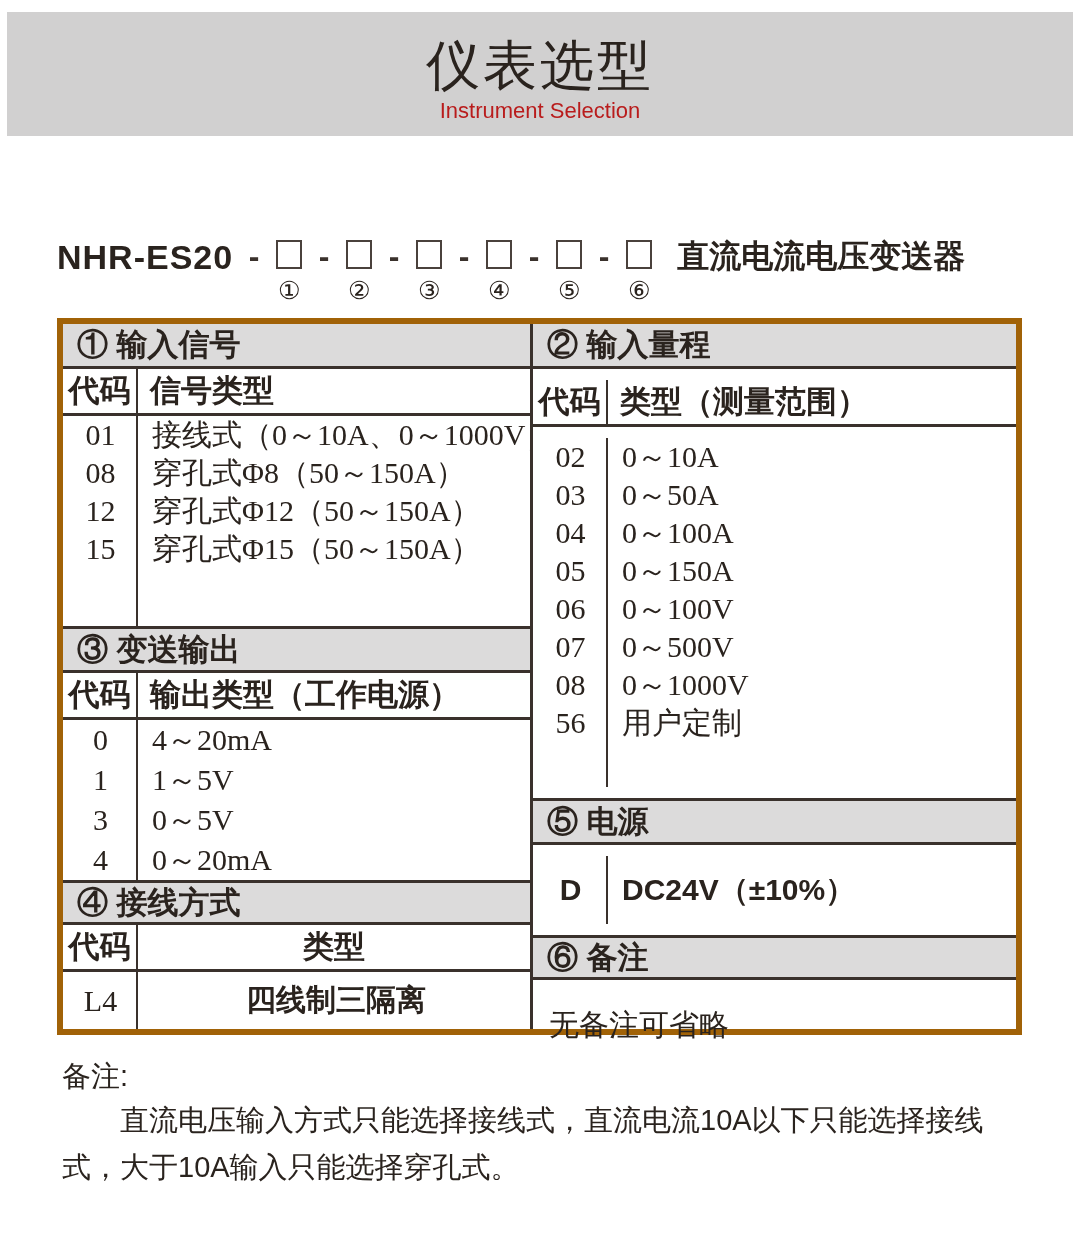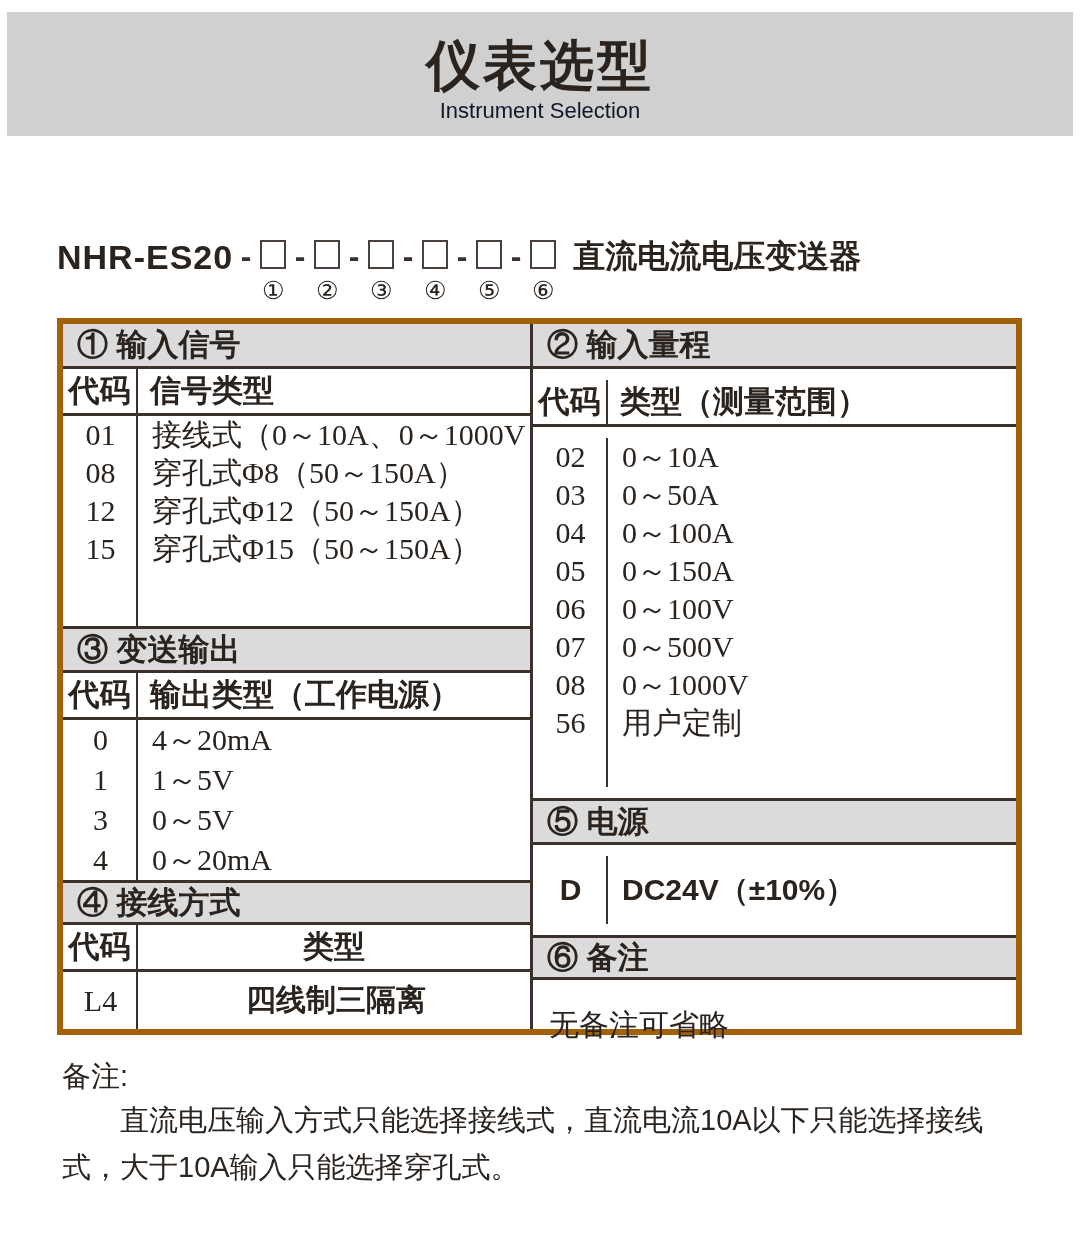--- a/index.html
+++ b/index.html
@@ -10,27 +10,27 @@
     color:#2a231e;
     overflow:hidden;
   }
 
   
   .banner {
     position:absolute; left:7px; top:12px; width:1066px; height:124px;
     background:#d1d0d0;
     display:flex; flex-direction:column; align-items:center; justify-content:center;
   }
-  .banner-title { font-size:54px; font-weight:bold; letter-spacing:3px; margin-top:12px; line-height:1.1; }
-  .banner-sub   { font-size:22px; margin-top:2px; color:#0f172a; }
+  .banner-title { font-size:54px; font-weight:normal; letter-spacing:3px; margin-top:12px; line-height:1.1; }
+  .banner-sub   { font-size:22px; margin-top:2px; color:#b91c1c; }
 
   
   .model-line {
     position:absolute; left:57px; top:240px;
-    display:flex; align-items:flex-start;
+    display:flex; align-items:flex-start;gap:8px;
   }
   .model-prefix {
     font-size:34px; font-weight:bold; letter-spacing:1px; line-height:34px;
     font-family:"Liberation Sans", sans-serif;
   }
   .mdash {
     font-size:32px; font-weight:bold; line-height:32px;
     width:26px; text-align:center; color:#3a312c;
   }
   .slot { display:flex; flex-direction:column; align-items:center; width:28px; }

